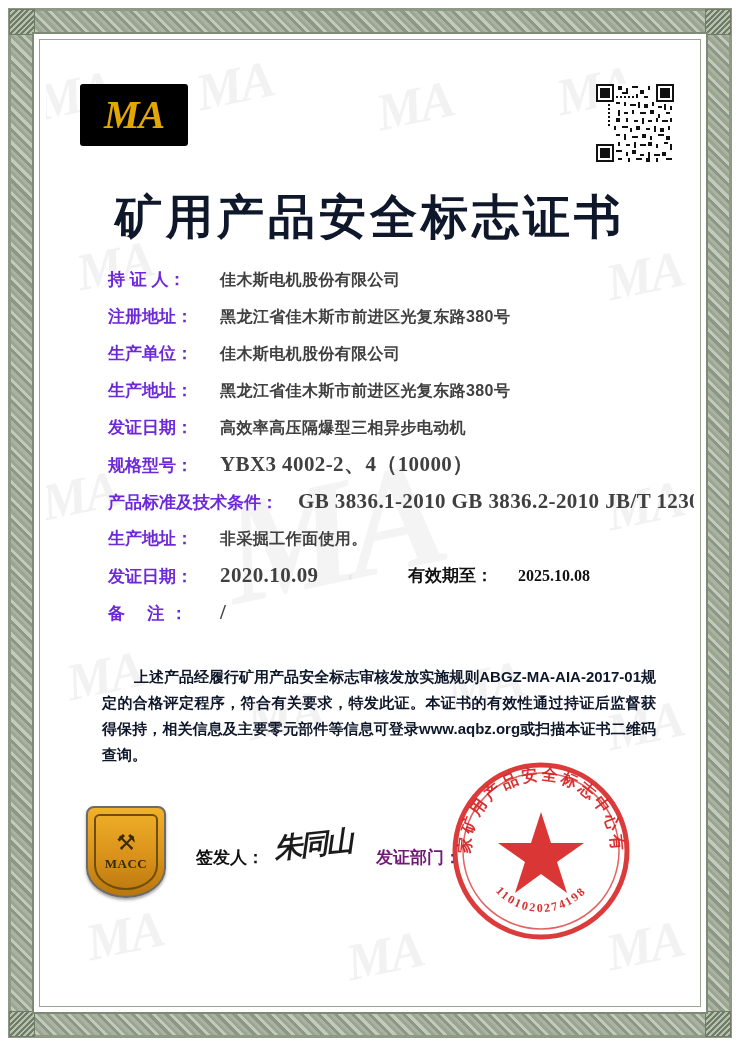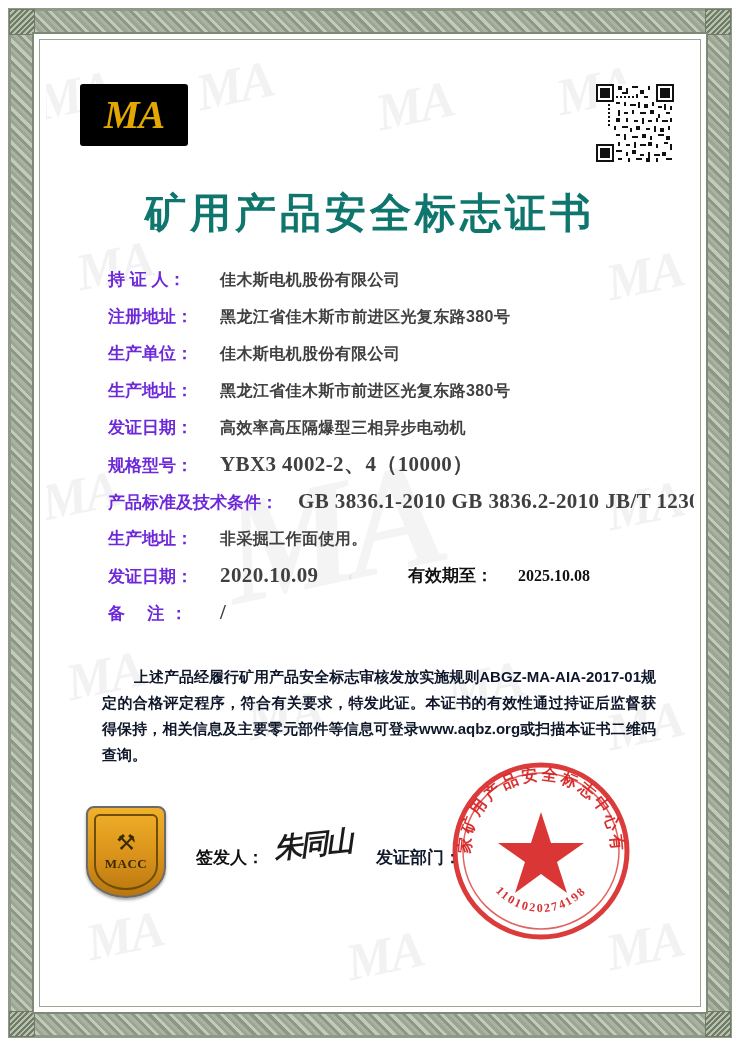--- a/index.html
+++ b/index.html
@@ -161,23 +161,23 @@
 
   
   .title {
     position: absolute;
     left: 0;
     right: 0;
     top: 140px;
     text-align: center;
     font-family: "Liberation Serif", serif;
     font-weight: bold;
-    font-size: 41px;
+    font-size: 47px;
     letter-spacing: 4px;
-    color: #0f766e;
+    color: #0f172a;
   }
 
   
   .fields {
     position: absolute;
     left: 62px;
     right: 36px;
     top: 215px;
   }
   .field-row {
@@ -305,21 +305,21 @@
     color: #1b1b1b;
     transform: rotate(-6deg);
     letter-spacing: -2px;
   }
   .dept-label {
     position: absolute;
     left: 330px;
     top: 800px;
     font-size: 17px;
     font-weight: bold;
-    color: #0f172a;
+    color: #701a75;
   }
 
   
   .seal {
     position: absolute;
     left: 400px;
     top: 710px;
     width: 190px;
     height: 190px;
   }

